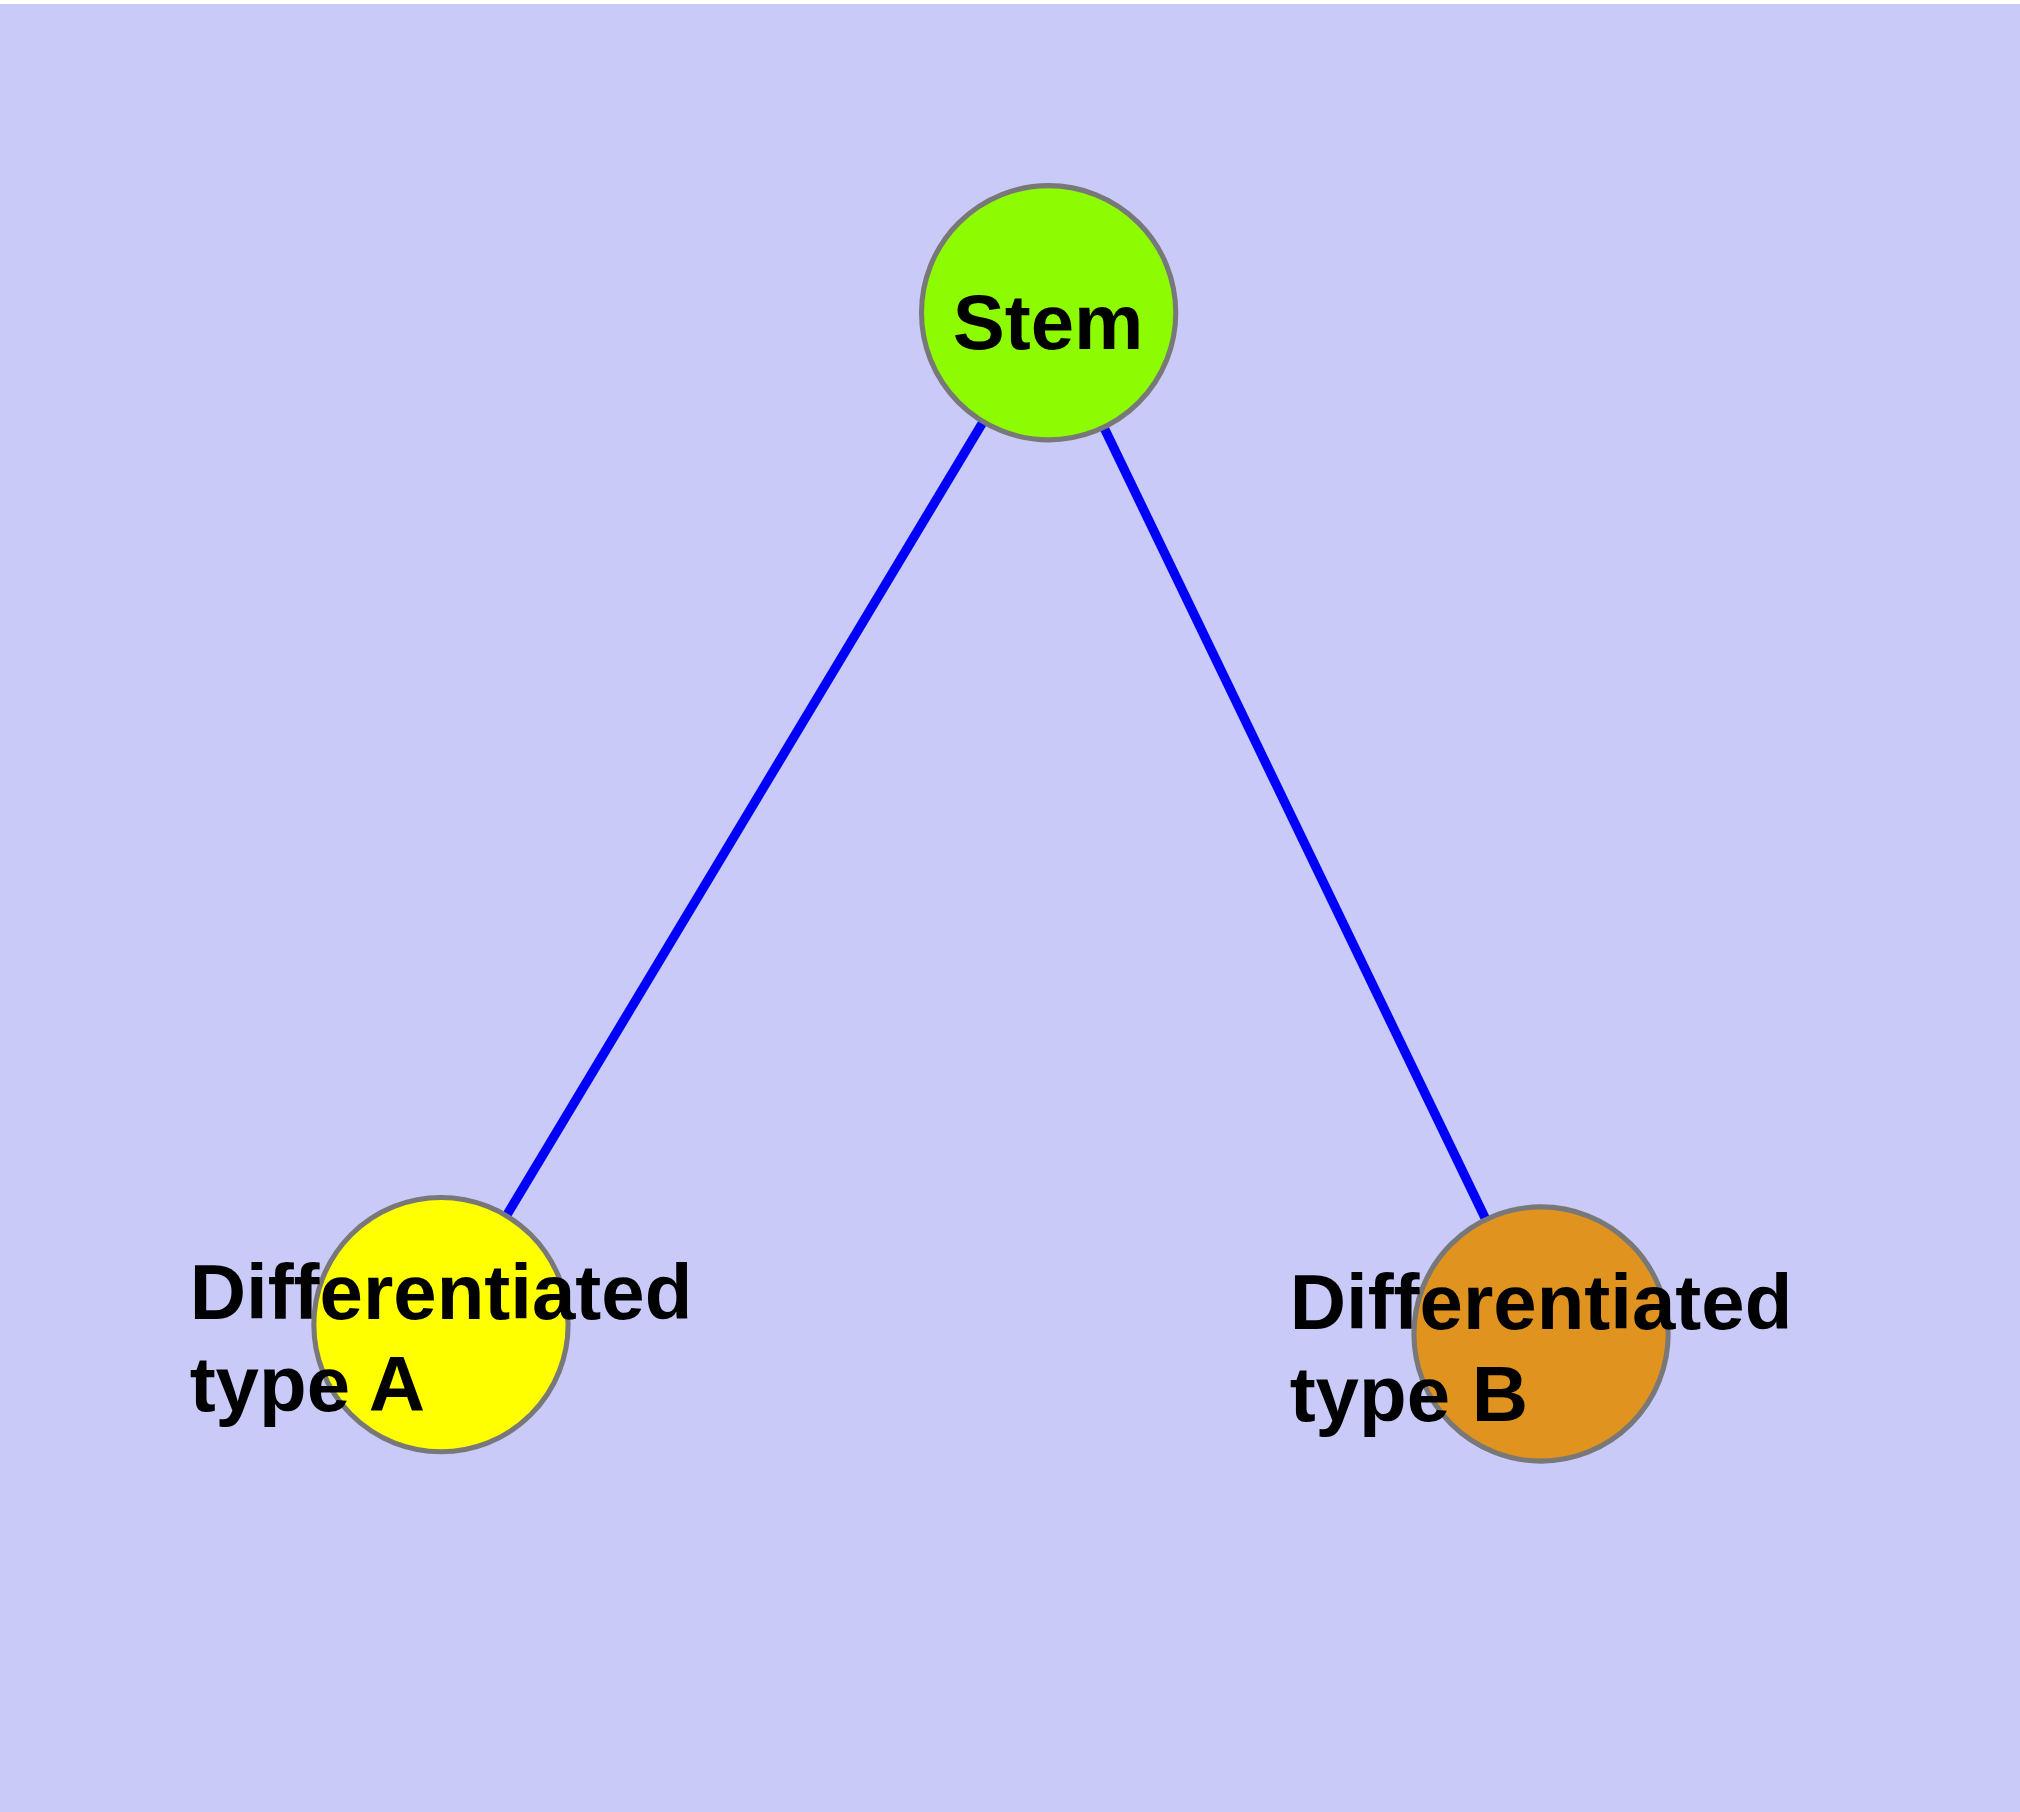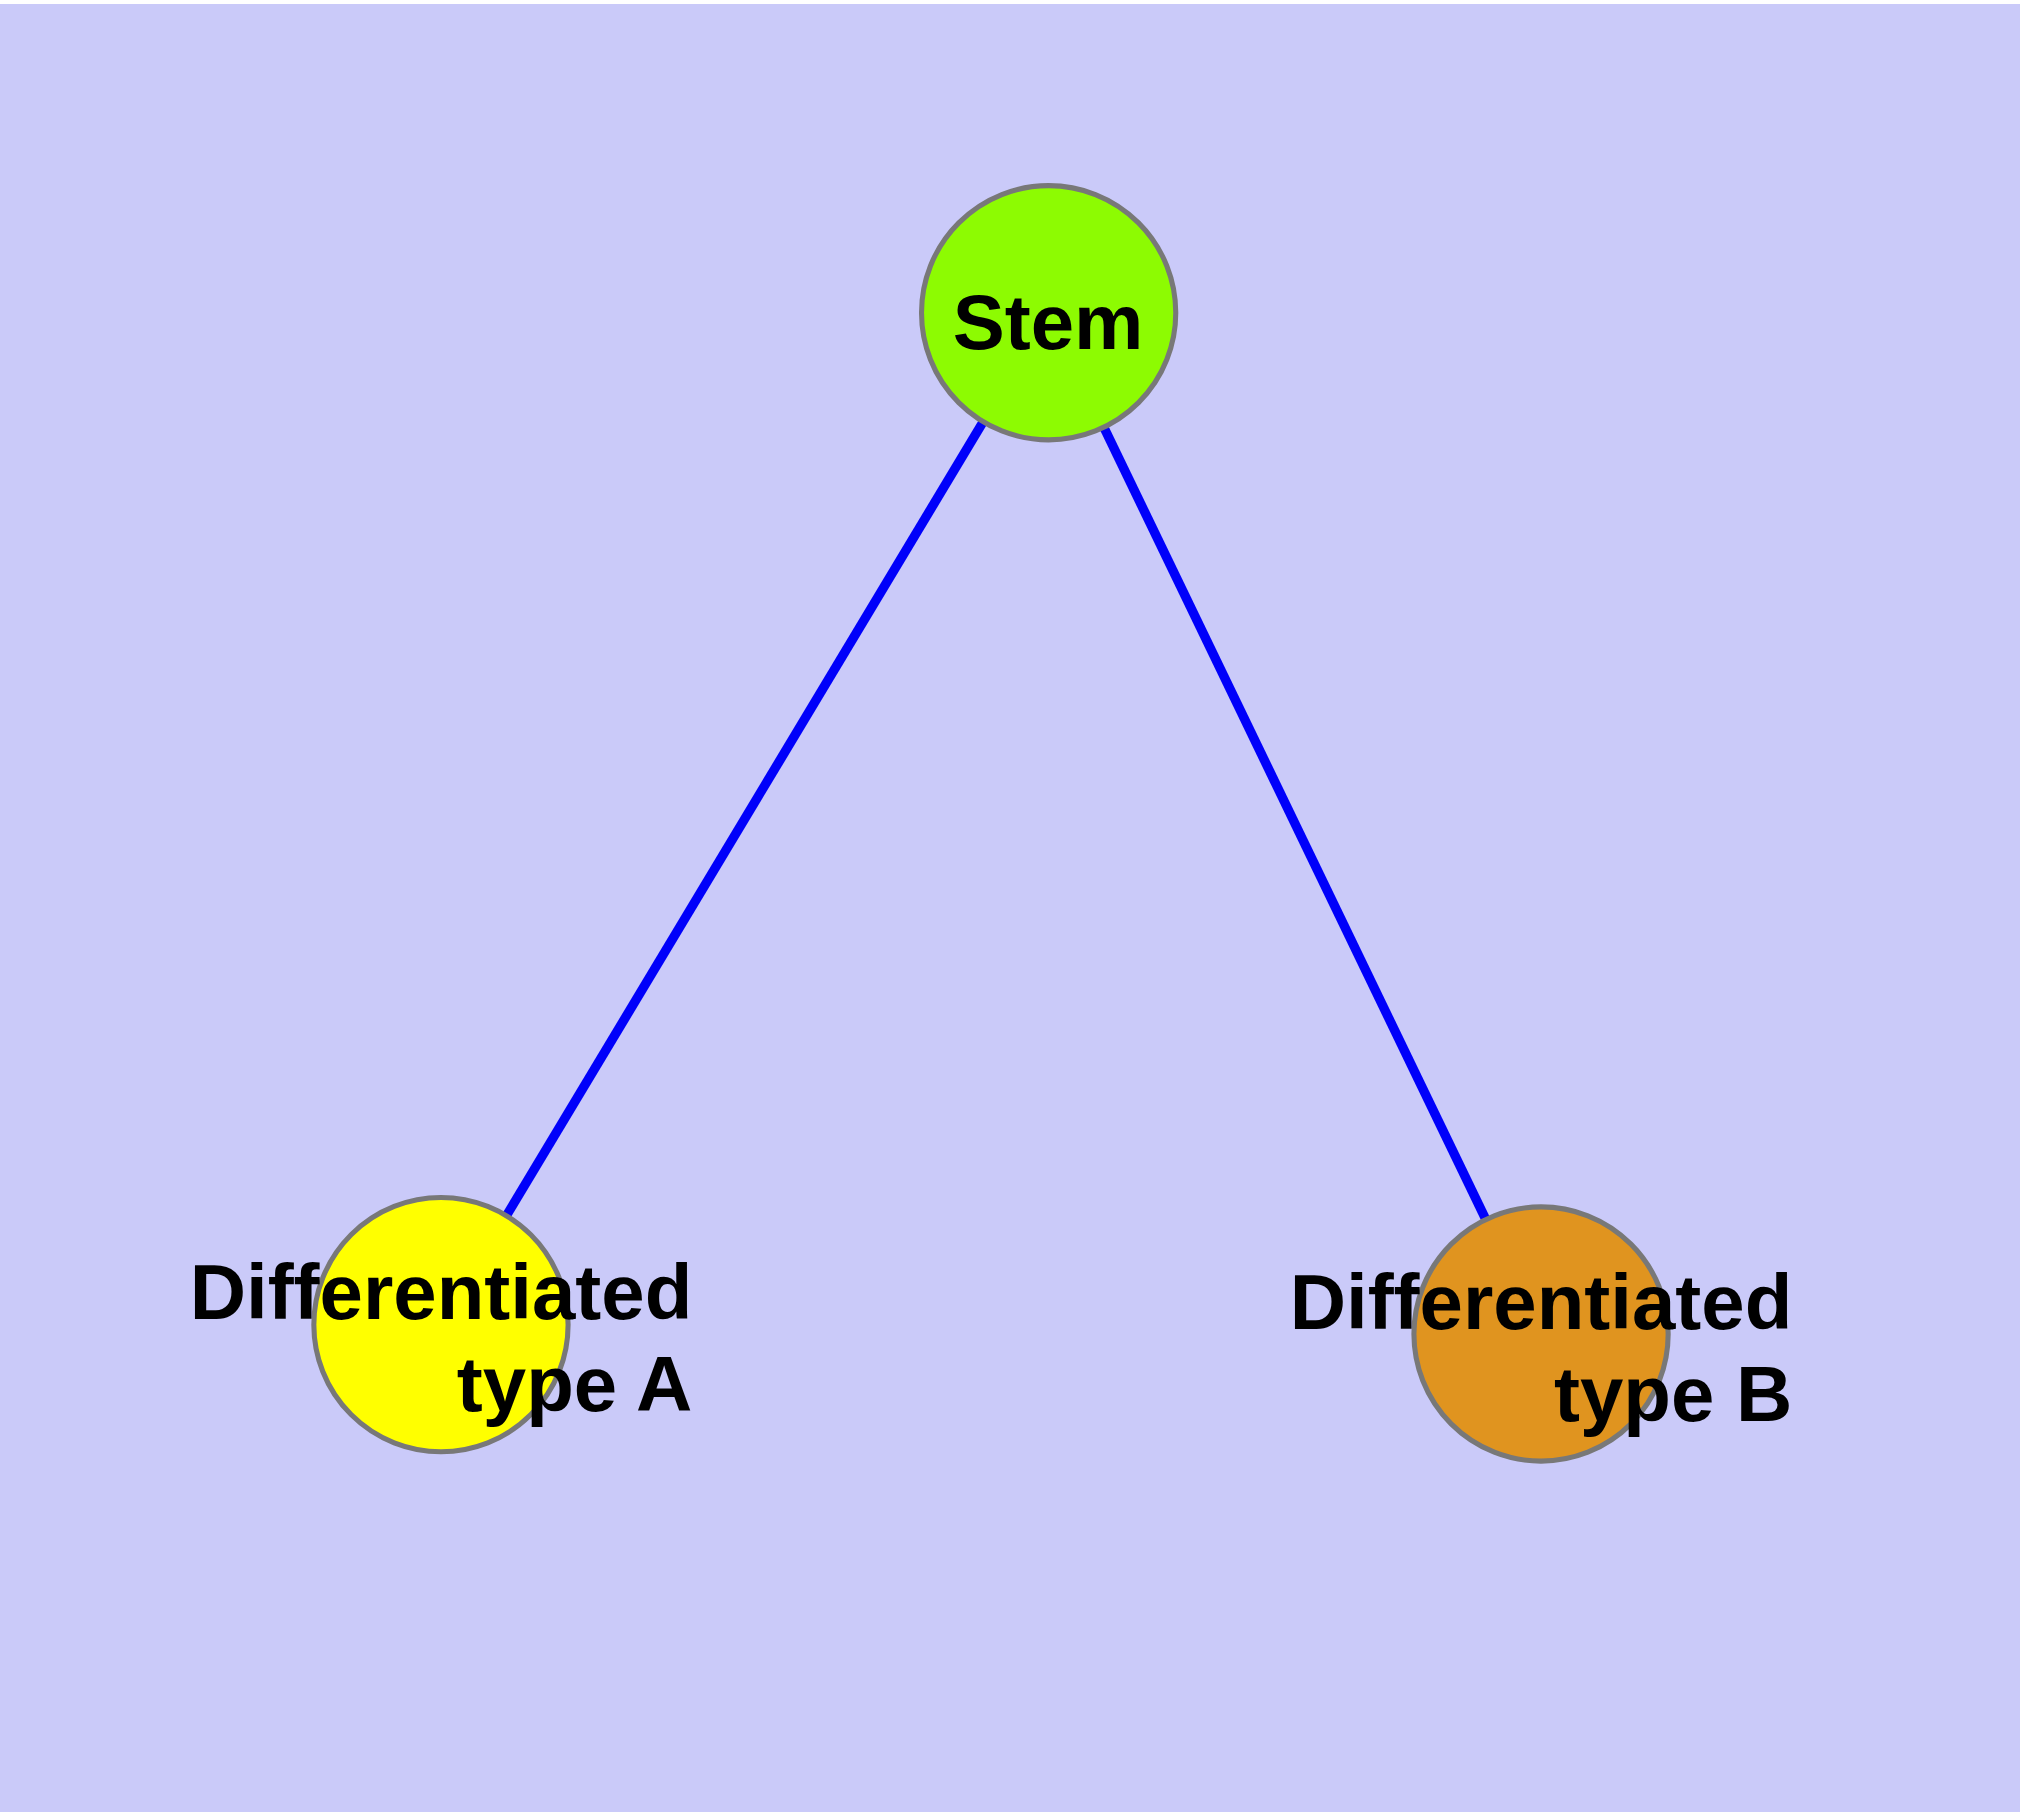--- a/index.html
+++ b/index.html
@@ -29,21 +29,21 @@
     top: 0;
     left: 0;
   }
   .node-label {
     position: absolute;
     transform: translate(-50%, -50%);
     font-weight: bold;
     font-size: 78px;
     line-height: 92px;
     color: #000000;
-    text-align: right;
+    text-align: left;
     white-space: pre-line;
     pointer-events: none;
   }
 </style>
 </head>
 <body style="background: rgb(202, 202, 249);">
 
 <div class="stage">
   <svg class="graph" width="2021" height="1812" viewBox="0 0 2384 2138">
     <line class="edge" x1="1237" y1="369" x2="520" y2="1563" stroke="#0000FA" stroke-width="11"></line>

